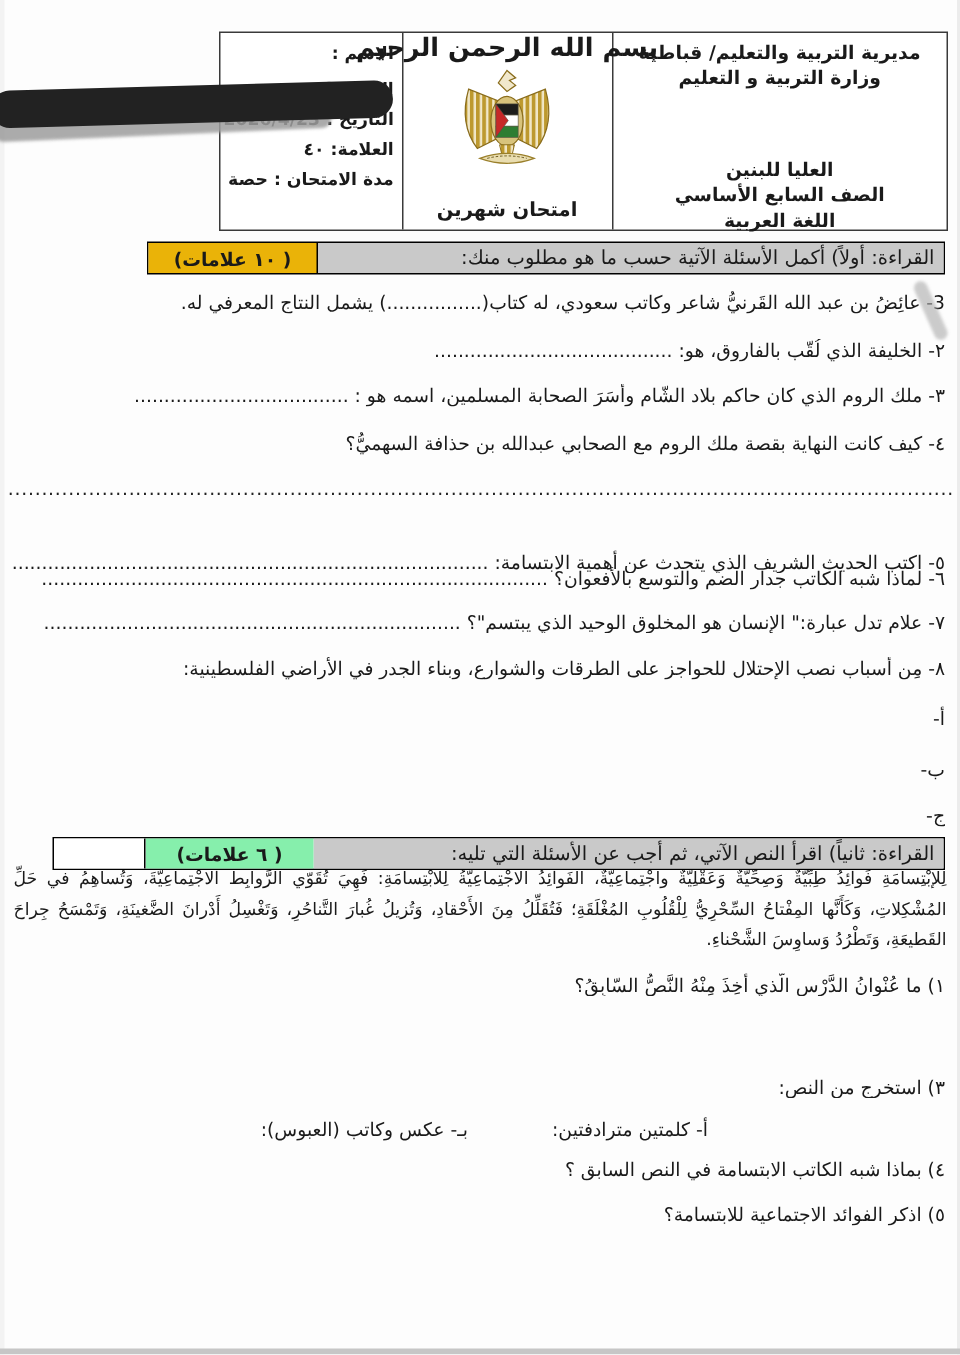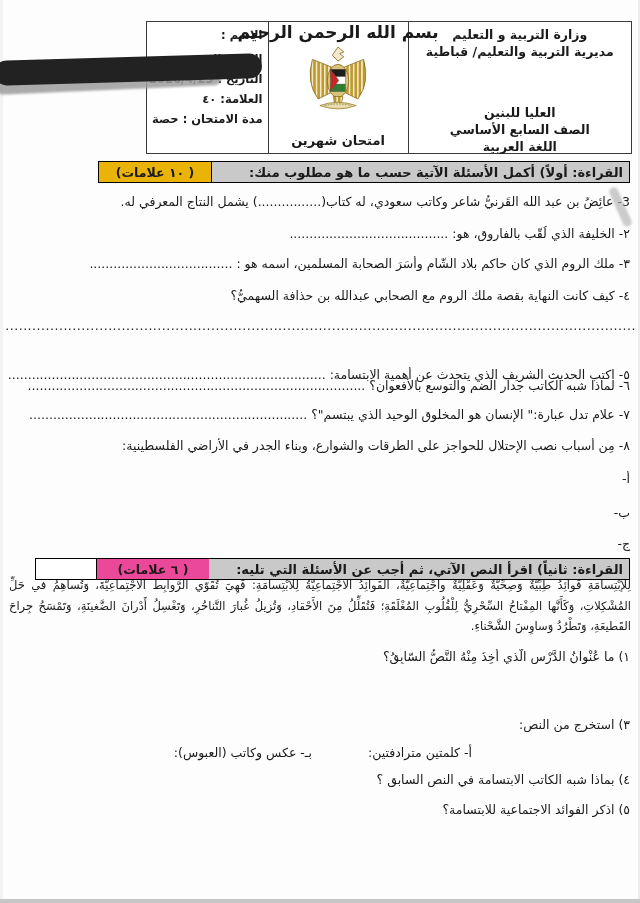--- a/index.html
+++ b/index.html
@@ -20,41 +20,41 @@
   .cell-info .nm{margin-bottom:4px;}
   .cell-info div{white-space:nowrap;}
   
   .redact-black{position:absolute;top:57px;left:-6px;width:268px;height:25px;background:#222;border-radius:13px;transform:rotate(-1.6deg);z-index:6;}
   .redact-gray{position:absolute;top:77px;left:-4px;width:225px;height:13px;background:#9d9d9d;border-radius:7px;transform:rotate(-2.5deg);filter:blur(1px);opacity:.85;z-index:5;}
   .redact-tail{position:absolute;top:186px;left:616px;width:9px;height:42px;background:#ababab;border-radius:5px;transform:rotate(-24deg);filter:blur(1px);opacity:.6;z-index:5;}
   
   .secbar{position:absolute;height:20px;border:1px solid #000;display:flex;align-items:center;background:#fff;z-index:2;}
   .sec1{top:161px;left:98px;right:10px;}
   .sec2{top:558px;left:35px;right:10px;}
-  .sec-title{flex:1;background:#c9c9c9;height:100%;display:flex;align-items:center;font-weight:bold;font-size:13px;padding-right:6px;white-space:nowrap;}
+  .sec-title{flex:1;background:#c9c9c9;height:100%;display:flex;align-items:center;font-weight:normal;font-size:13px;padding-right:6px;white-space:nowrap;}
   .sec-marks{width:112px;height:100%;display:flex;align-items:center;justify-content:center;font-weight:bold;font-size:12.5px;white-space:nowrap;}
   .sec1 .sec-marks{background:#eab308;border-right:1px solid #000;}
-  .sec2 .sec-marks{background:#ec4899;}
+  .sec2 .sec-marks{background:#86efac;}
   .sec2 .score-box{width:60px;height:100%;background:#fff;border-right:1px solid #000;}
   
   .q{position:absolute;right:10px;left:6px;font-size:12.5px;white-space:nowrap;overflow:hidden;}
   .dotline{position:absolute;left:4px;right:4px;font-size:12.5px;white-space:nowrap;overflow:hidden;letter-spacing:.5px;color:#222;}
   .passage{position:absolute;top:575px;right:9px;left:9px;font-size:11.5px;line-height:20.5px;text-align:justify;}
   .sub{position:absolute;font-size:12.5px;white-space:nowrap;}
   .b{font-weight:bold;}
 </style>
 </head>
 <body>
 
 <div class="page">
 
   <div class="hdr">
     <div class="cell cell-ministry">
+      <div>مديرية التربية والتعليم/ قباطية</div>
       <div>وزارة التربية و التعليم</div>
-      <div>مديرية التربية والتعليم/ قباطية</div>
       <div class="gap"></div>
       <div>العليا للبنين</div>
       <div>الصف السابع الأساسي</div>
       <div>اللغة العربية</div>
     </div>
     <div class="cell cell-mid">
       <div class="basmala">بسم الله الرحمن الرحيم</div>
       <span style="margin-top:2px;">
         <svg viewBox="0 0 80 86" width="66" height="72" aria-hidden="true">
           <defs>

